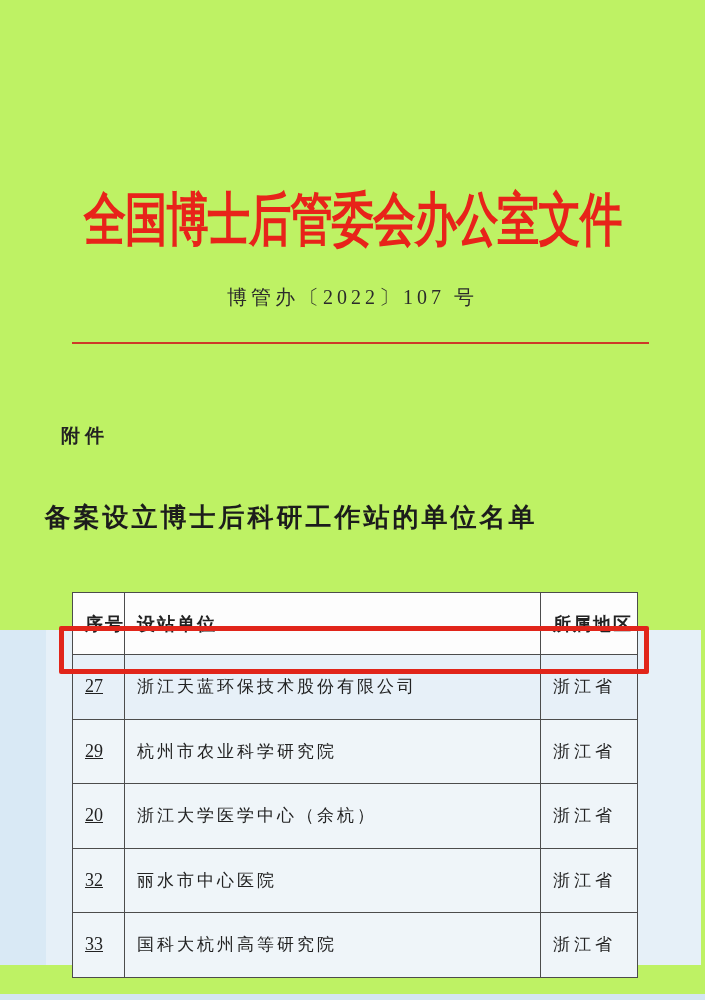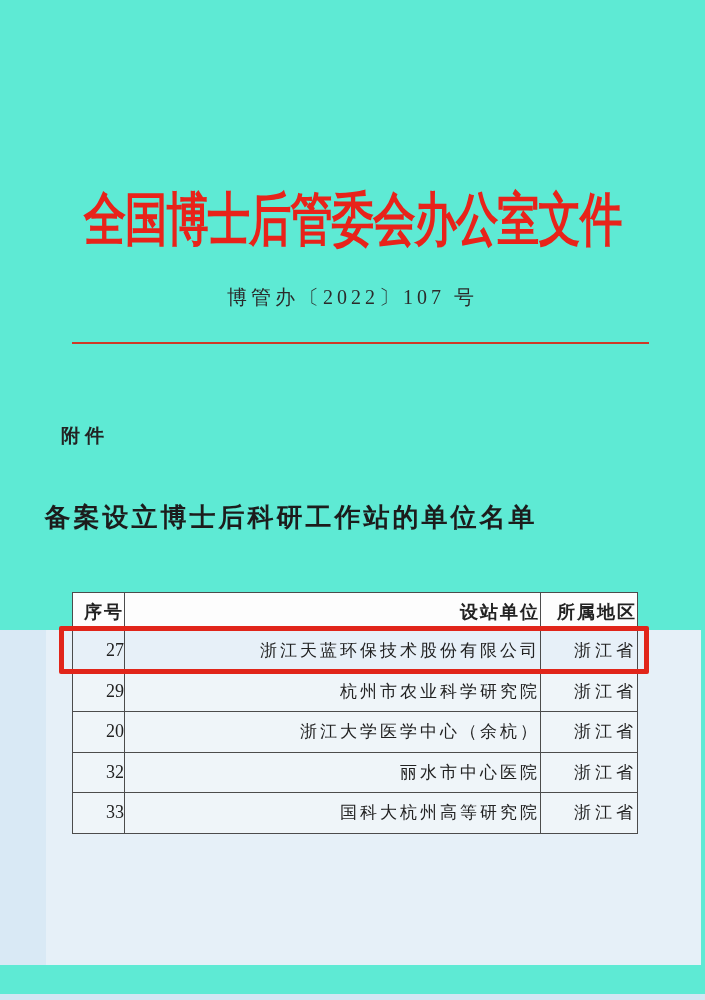--- a/index.html
+++ b/index.html
@@ -4,21 +4,21 @@
 <style>
   html, body {
     margin: 0;
     padding: 0;
     background: #ffffff;
   }
   #page {
     position: relative;
     width: 705px;
     height: 1000px;
-    background: #5eead4;
+    background: #bef264;
     overflow: hidden;
     font-family: "Liberation Serif", "DejaVu Serif", serif;
   }
   
   .blue-band {
     position: absolute;
     left: 0;
     top: 630px;
     width: 701px;
     height: 335px;
@@ -100,39 +100,40 @@
     left: 72px;
     top: 592px;
     width: 565px;
     border-collapse: collapse;
     table-layout: fixed;
     font-size: 17px;
     color: #222;
   }
   table.units th, table.units td {
     border: 1.5px solid #4c4c4c;
-    text-align: right;
-    padding: 0;
+    text-align: left;
+    padding: 12px;
     overflow: hidden;
     white-space: nowrap;
   }
   table.units th {
     height: 37px;
     font-size: 18px;
     font-weight: bold;
     letter-spacing: 2px;
     background: #fdfdfd;
   }
   table.units td {
     height: 39.5px;
     background: #eff5f9;
   }
   td.col-no {
     font-size: 18px;
     letter-spacing: 0;
+    text-decoration: underline;
   }
   td.col-unit {
     letter-spacing: 3px;
   }
   td.col-region {
     letter-spacing: 4px;
   }
   tr.highlighted td {
     background: #e7f0f8;
   }

